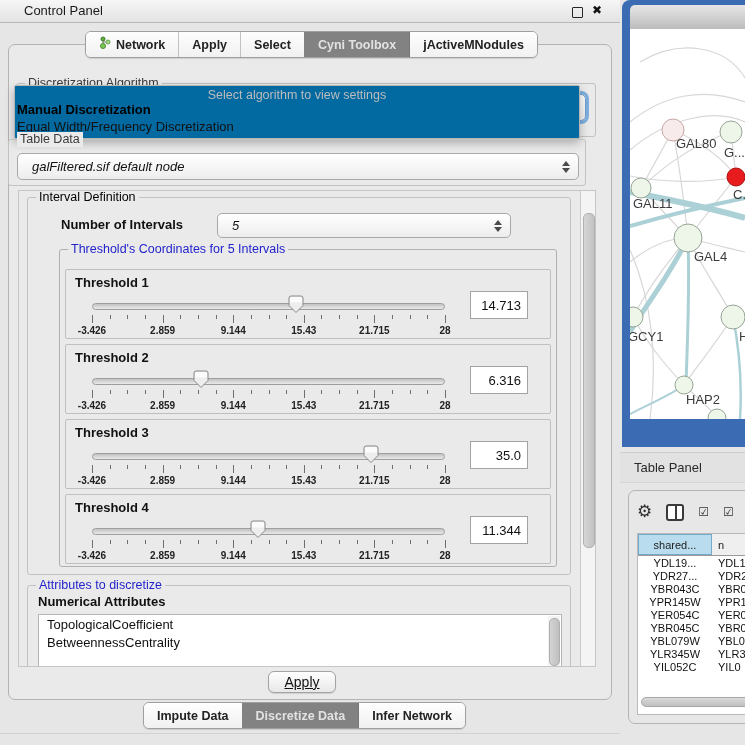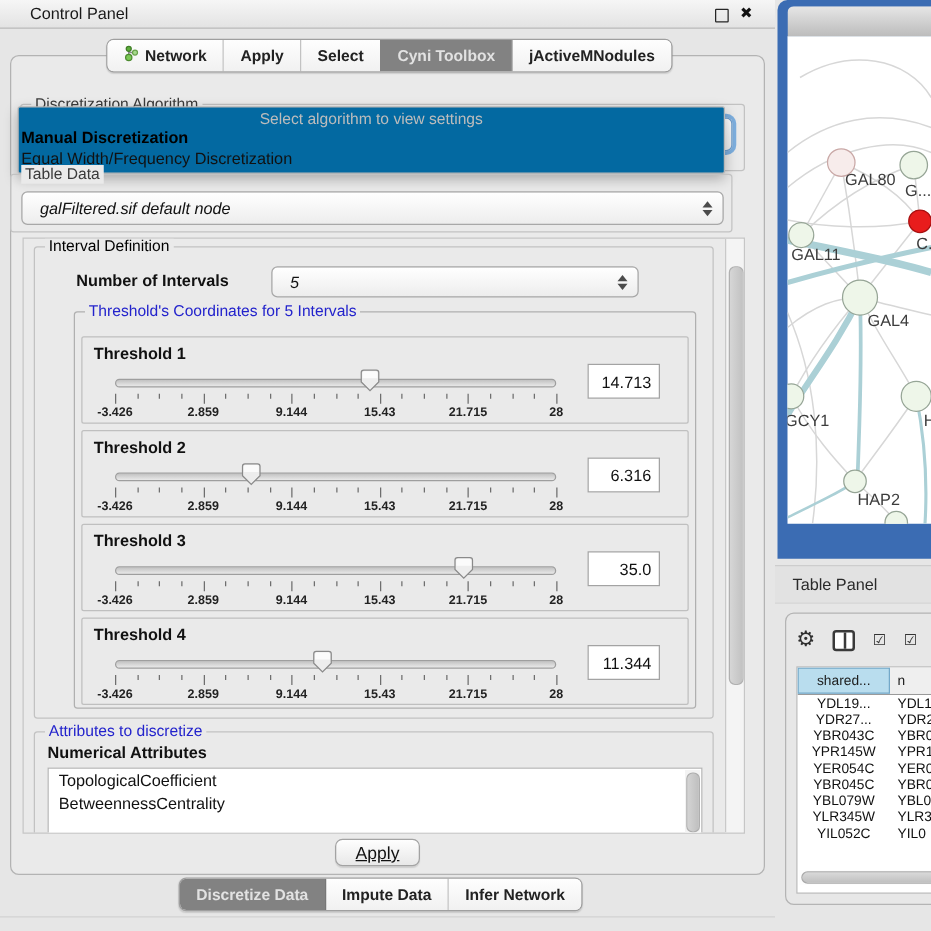--- a/index.html
+++ b/index.html
@@ -393,25 +393,25 @@
       <span>Select</span>
     </div>
     <div class="seg sel" style="padding: 0px 13px;">
       <span>Cyni Toolbox</span>
     </div>
     <div class="seg" style="padding: 0px 13px;">
       <span>jActiveMNodules</span>
     </div>
   </div>
 <div class="abs segbar" id="bottom-tabs" style="left:143px;top:702px;">
+    <div class="seg" style="padding: 0px 13px;">
+      <span>Impute Data</span>
+    </div>
     <div class="seg sel" style="padding: 0px 13px;">
       <span>Discretize Data</span>
-    </div>
-    <div class="seg" style="padding: 0px 13px;">
-      <span>Impute Data</span>
     </div>
     <div class="seg" style="padding: 0px 13px;">
       <span>Infer Network</span>
     </div>
   </div>
 
 <div class="abs" id="bottom-divider"></div>
 
 <div class="abs" id="net-frame"></div>
 <div class="abs" id="net-titlebar">

